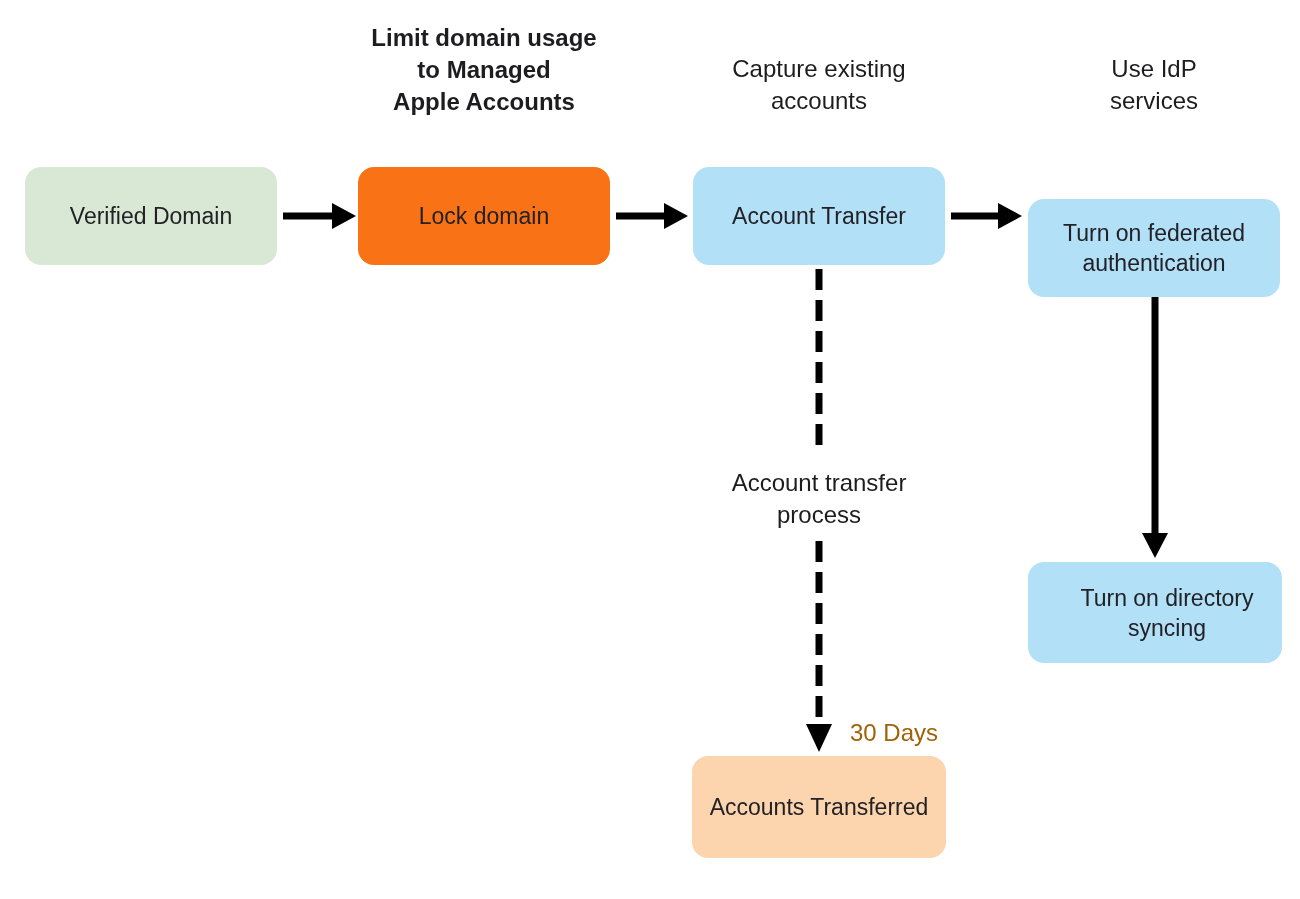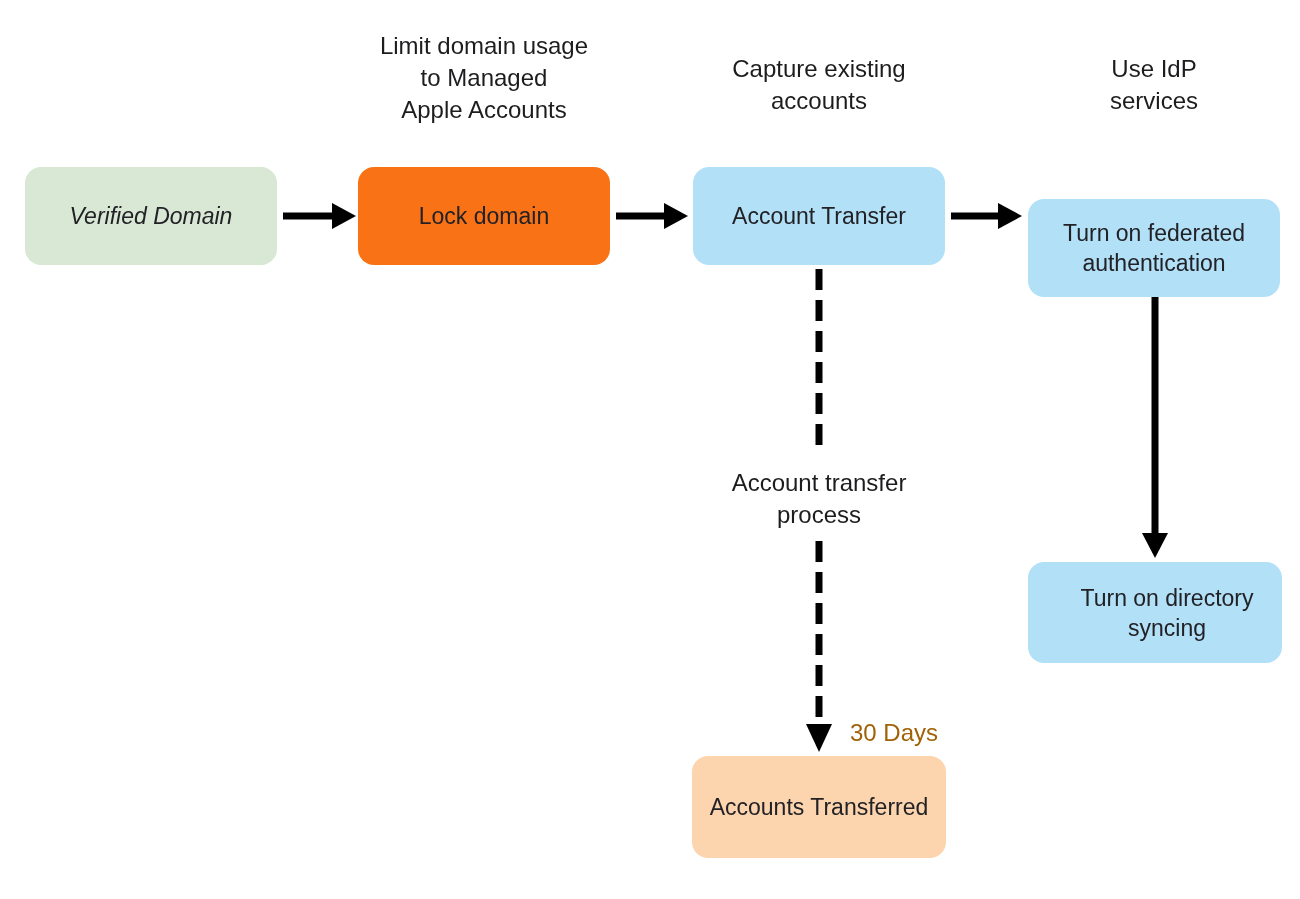--- a/index.html
+++ b/index.html
@@ -54,28 +54,28 @@
     white-space: pre-line;
   }
   .duration-label {
     position: absolute;
     font-size: 24px;
     line-height: 28px;
     color: #a16207;
     text-align: left;
   }
   
-  .pos-verified      { left: 25px;   top: 167px; width: 252px; height: 98px; font-style: italic; }
+  .pos-verified      { left: 25px;   top: 167px; width: 252px; height: 98px; }
   .pos-lock          { left: 358px;  top: 167px; width: 252px; height: 98px; }
   .pos-transfer      { left: 693px;  top: 167px; width: 252px; height: 98px; }
   .pos-federated     { left: 1028px; top: 167px; width: 252px; height: 98px; margin-top: 32px; }
   .pos-syncing       { left: 1028px; top: 562px; width: 254px; height: 101px; }
   .pos-transferred   { left: 692px;  top: 756px; width: 254px; height: 102px; text-align: center; }
   
-  .pos-ann-limit     { left: 330px;  top: 30px;  width: 308px; }
+  .pos-ann-limit     { left: 330px;  top: 22px;  width: 308px; font-weight: bold; }
   .pos-ann-capture   { left: 693px;  top: 53px;  width: 252px; }
   .pos-ann-idp       { left: 1028px; top: 53px;  width: 252px; }
   
   .pos-process-label { left: 669px;  top: 467px; width: 300px; }
   .pos-days-label    { left: 850px;  top: 719px; width: 140px; }
 </style>
 </head>
 <body>
 
 <div class="canvas">

